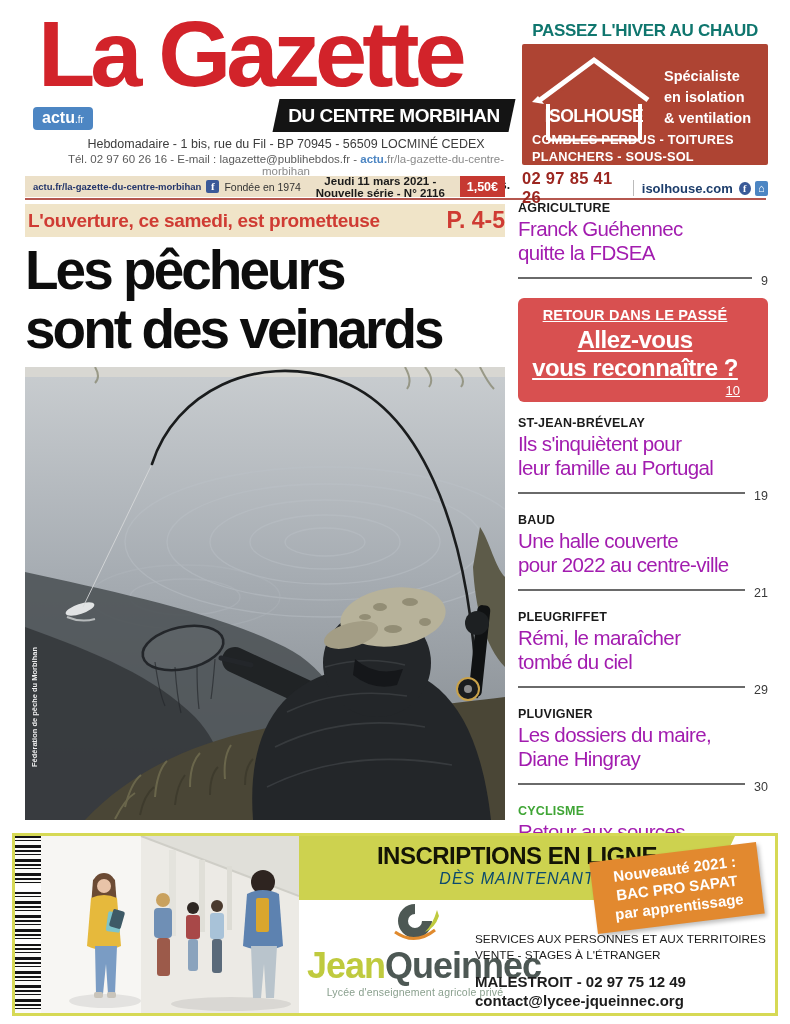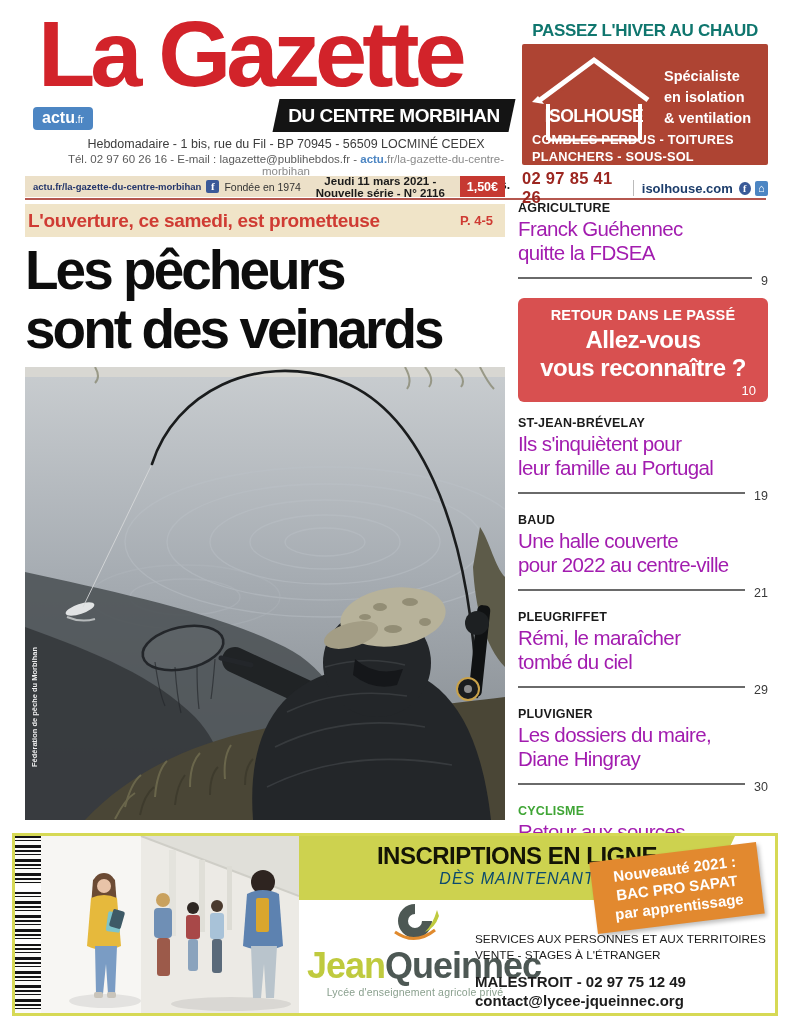--- a/index.html
+++ b/index.html
@@ -49,35 +49,35 @@
   .isol-web { color:#1d3d6b; font-weight:bold; font-size:13px; }
   .fb-circle { width:13px; height:13px; border-radius:50%; background:#3a5a98; color:#fff; text-align:center;
           font-size:10px; line-height:13px; font-weight:bold; margin-left:6px; font-family:"Liberation Serif", serif; }
   .house-sq { width:15px; height:15px; background:#4d86c3; border-radius:2px; color:#fff; text-align:center;
           font-size:11px; line-height:14px; margin-left:4px; }
 
   
   .lead-banner { position:absolute; left:25px; top:204px; width:480px; height:33px; background:#f0e4c8;
           display:flex; align-items:center; }
   .lead-banner .t { flex:1; color:#cf3b33; font-weight:bold; font-size:19px; padding-left:3px; letter-spacing:-0.3px; }
-  .lead-banner .p { color:#cf3b33; font-weight:bold; font-size:13px; padding-right:12px; }
+  .lead-banner .p { color:#cf3b33; font-weight:bold; font-size:23px; }
   .headline { position:absolute; left:25px; top:240px; width:482px; font-weight:bold; color:#0d0d0d;
           font-size:56px; line-height:1.06; letter-spacing:-3px; transform:scaleX(0.98); transform-origin:left top; }
   .photo { position:absolute; left:25px; top:367px; width:480px; height:453px; }
 
   
   .toc { position:absolute; left:518px; top:201px; width:250px; }
   .kicker { font-size:12.5px; font-weight:bold; color:#1a1a1a; letter-spacing:0.2px; }
   .kicker.green { color:#3fa535; }
   .toc-title { font-size:20.5px; font-weight:normal; color:#a21caf; line-height:1.17; letter-spacing:-0.6px; margin-top:2px; }
   .toc-rule { display:flex; align-items:center; margin-top:6px; margin-bottom:13px; }
   .toc-rule .line { flex:1; height:1.5px; background:#6a6a6a; margin-right:9px; }
   .toc-rule .pg { font-size:12.5px; color:#3a3a3a; position:relative; top:3px; }
   .hl-box { background:#d85050; border-radius:6px; color:#fff; text-align:center;
-          padding:9px 8px 4px 8px; margin:4px 0 14px 0; }
+          padding:9px 24px 4px 8px; margin:4px 0 14px 0;text-decoration:underline; }
   .hl-kicker { font-size:14.5px; font-weight:bold; letter-spacing:0.2px; }
   .hl-title { font-size:24px; font-weight:bold; line-height:1.15; letter-spacing:-0.5px; margin-top:3px; }
   .hl-pg { text-align:right; font-size:13px; padding-right:4px; margin-top:2px; }
 
   
   .ad-bottom { position:absolute; left:12px; top:833px; width:766px; height:183px;
           border:3px solid #d6d955; background:#fff; }
   .barcode { position:absolute; left:0; top:0; width:26px; height:177px;
           background-image:
             linear-gradient(to bottom, rgba(255,255,255,0) 0 27%, #fff 27% 31%, rgba(255,255,255,0) 31% 58%, #fff 58% 61%, rgba(255,255,255,0) 61% 100%),

